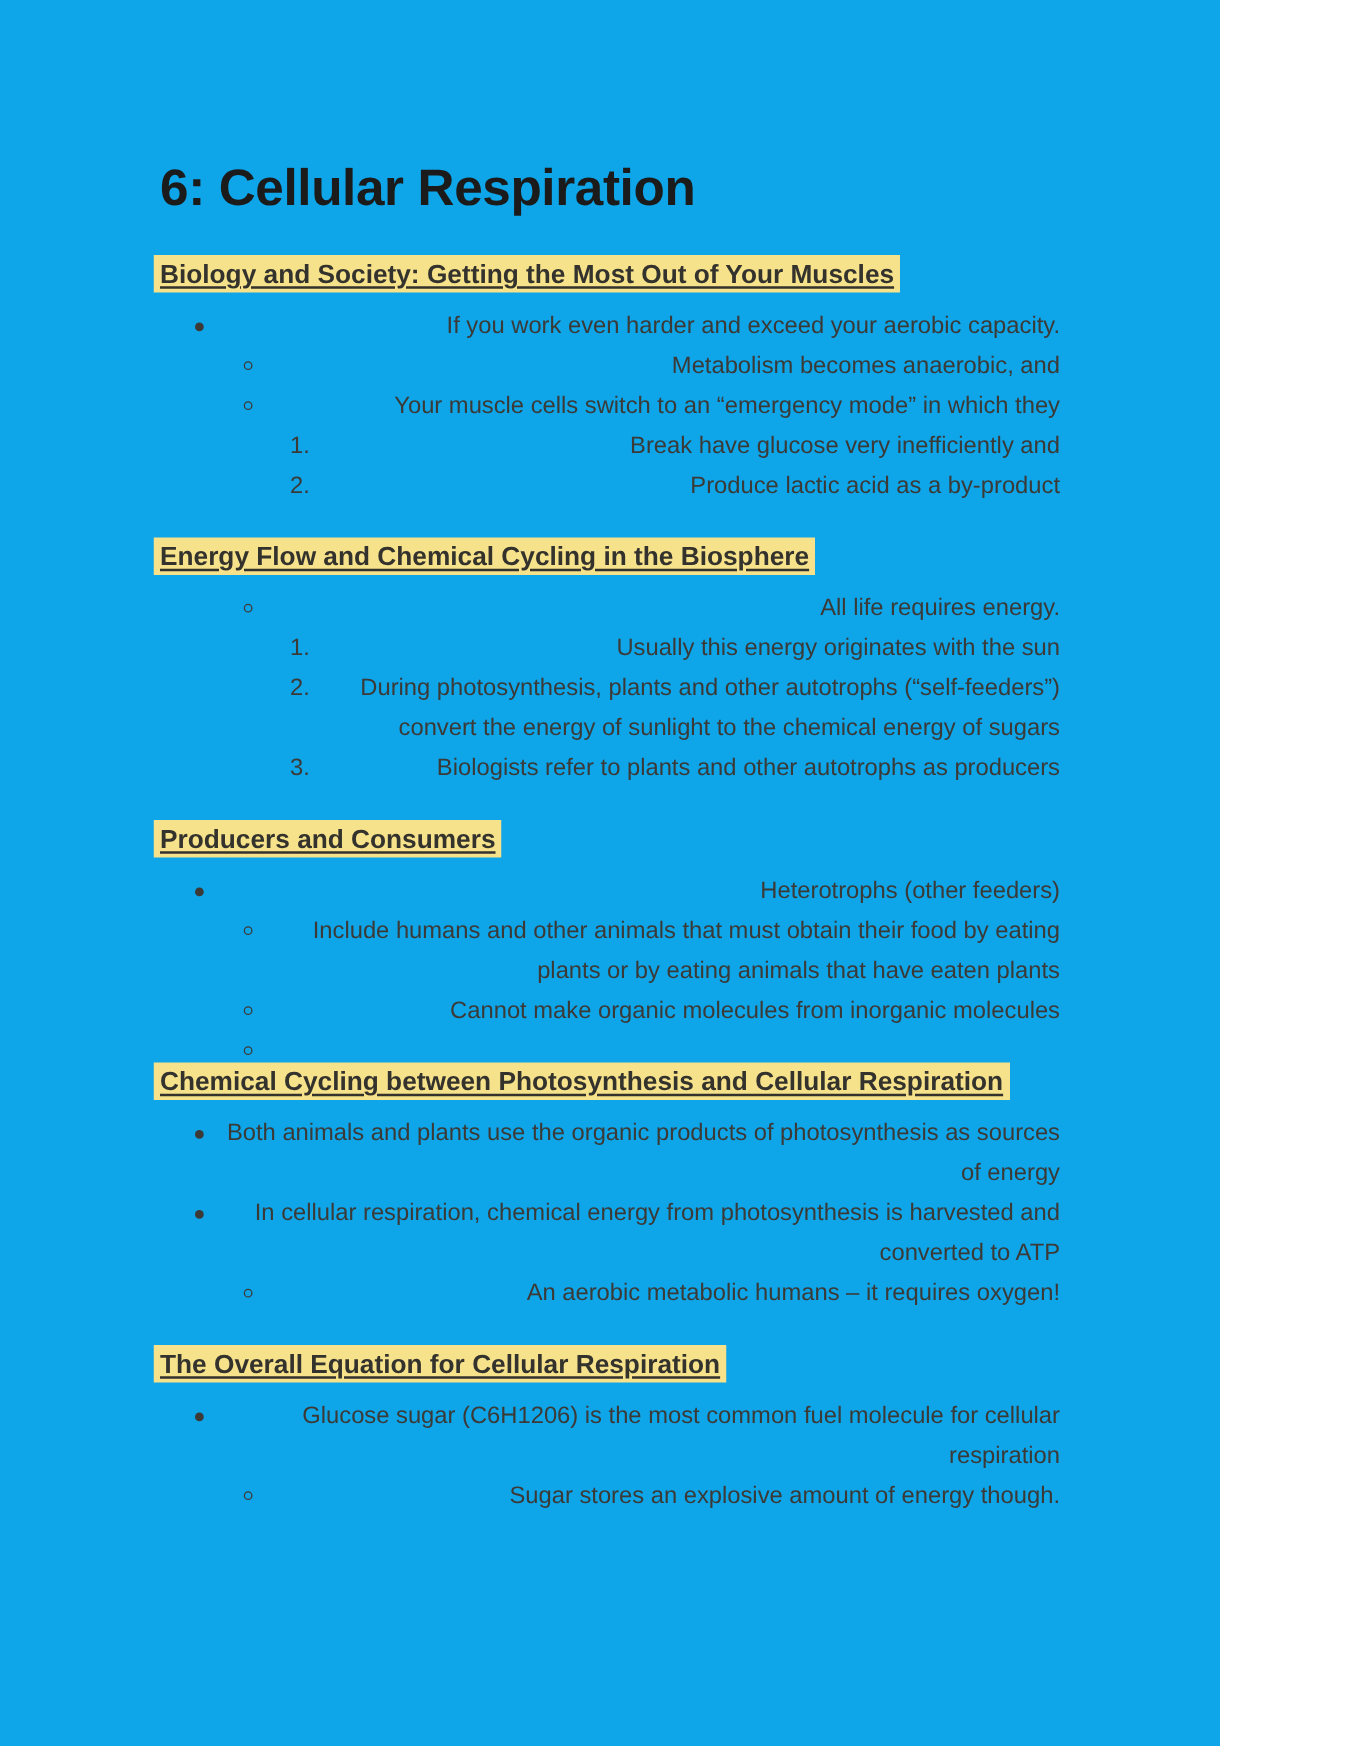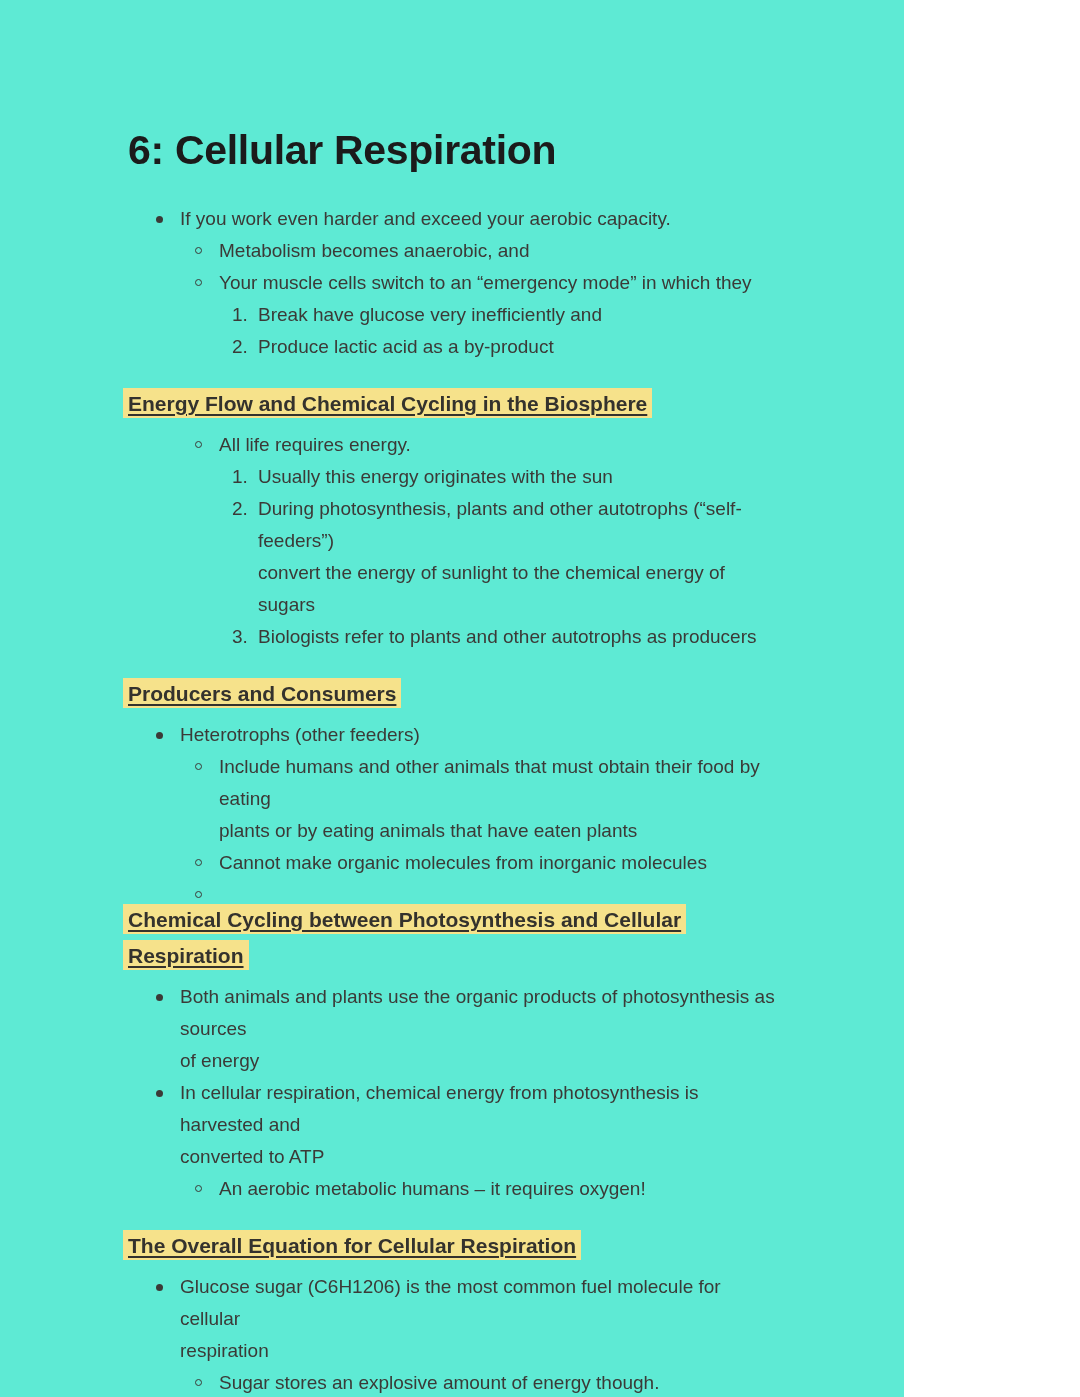--- a/index.html
+++ b/index.html
@@ -2,23 +2,23 @@
 <html style="--highlight-color: #f6e28b; --text-color: #3b3a37; --title-color: #1b1b1b; --heading-color: #34322d; --marker-color: #3b3a37;"><head>
 <meta charset="utf-8">
 <style>
   html, body {
     margin: 0;
     padding: 0;
     background: #ffffff;
   }
   .canvas {
     position: relative;
-    width: 904px;
+    width: 976px;
     height: 1397px;
-    background: #5eead4;
+    background: #0ea5e9;
     overflow: hidden;
     font-family: "Liberation Sans", sans-serif;
     color: var(--text-color, #3b3a37);
   }
   .page {
     padding: 126px 128px 0 128px;
   }
   .doc-title {
     margin: 0 0 28px 0;
     font-size: 41px;
@@ -45,20 +45,21 @@
     text-decoration: underline;
     text-decoration-thickness: 2px;
     text-underline-offset: 3px;
     -webkit-box-decoration-break: clone;
     box-decoration-break: clone;
   }
   .item {
     position: relative;
     font-size: 19px;
     line-height: 32px;
+    text-align: right;
   }
   .item .item-text {
     white-space: pre-line;
   }
   .item.l1 { padding-left: 52px; }
   .item.l2 { padding-left: 91px; }
   .item.l3 { padding-left: 130px; }
   .marker-dot {
     position: absolute;
     left: 28px;
@@ -88,20 +89,21 @@
   }
 </style>
 </head>
 <body>
 
 <div class="canvas">
   <div class="page">
     <h1 class="doc-title">6: Cellular Respiration</h1>
     <div id="sections">
         <section class="section">
+          <div class="heading-line"><span class="heading-text">Biology and Society: Getting the Most Out of Your Muscles</span></div>
           <div class="item l1"><span class="marker-dot"></span><span class="item-text">If you work even harder and exceed your aerobic capacity.</span></div>
           <div class="item l2"><span class="marker-ring"></span><span class="item-text">Metabolism becomes anaerobic, and</span></div>
           <div class="item l2"><span class="marker-ring"></span><span class="item-text">Your muscle cells switch to an “emergency mode” in which they</span></div>
           <div class="item l3"><span class="marker-num">1.</span><span class="item-text">Break have glucose very inefficiently and</span></div>
           <div class="item l3"><span class="marker-num">2.</span><span class="item-text">Produce lactic acid as a by-product</span></div>
         </section>
         <section class="section">
           <div class="heading-line"><span class="heading-text">Energy Flow and Chemical Cycling in the Biosphere</span></div>
           <div class="item l2"><span class="marker-ring"></span><span class="item-text">All life requires energy.</span></div>
           <div class="item l3"><span class="marker-num">1.</span><span class="item-text">Usually this energy originates with the sun</span></div>

